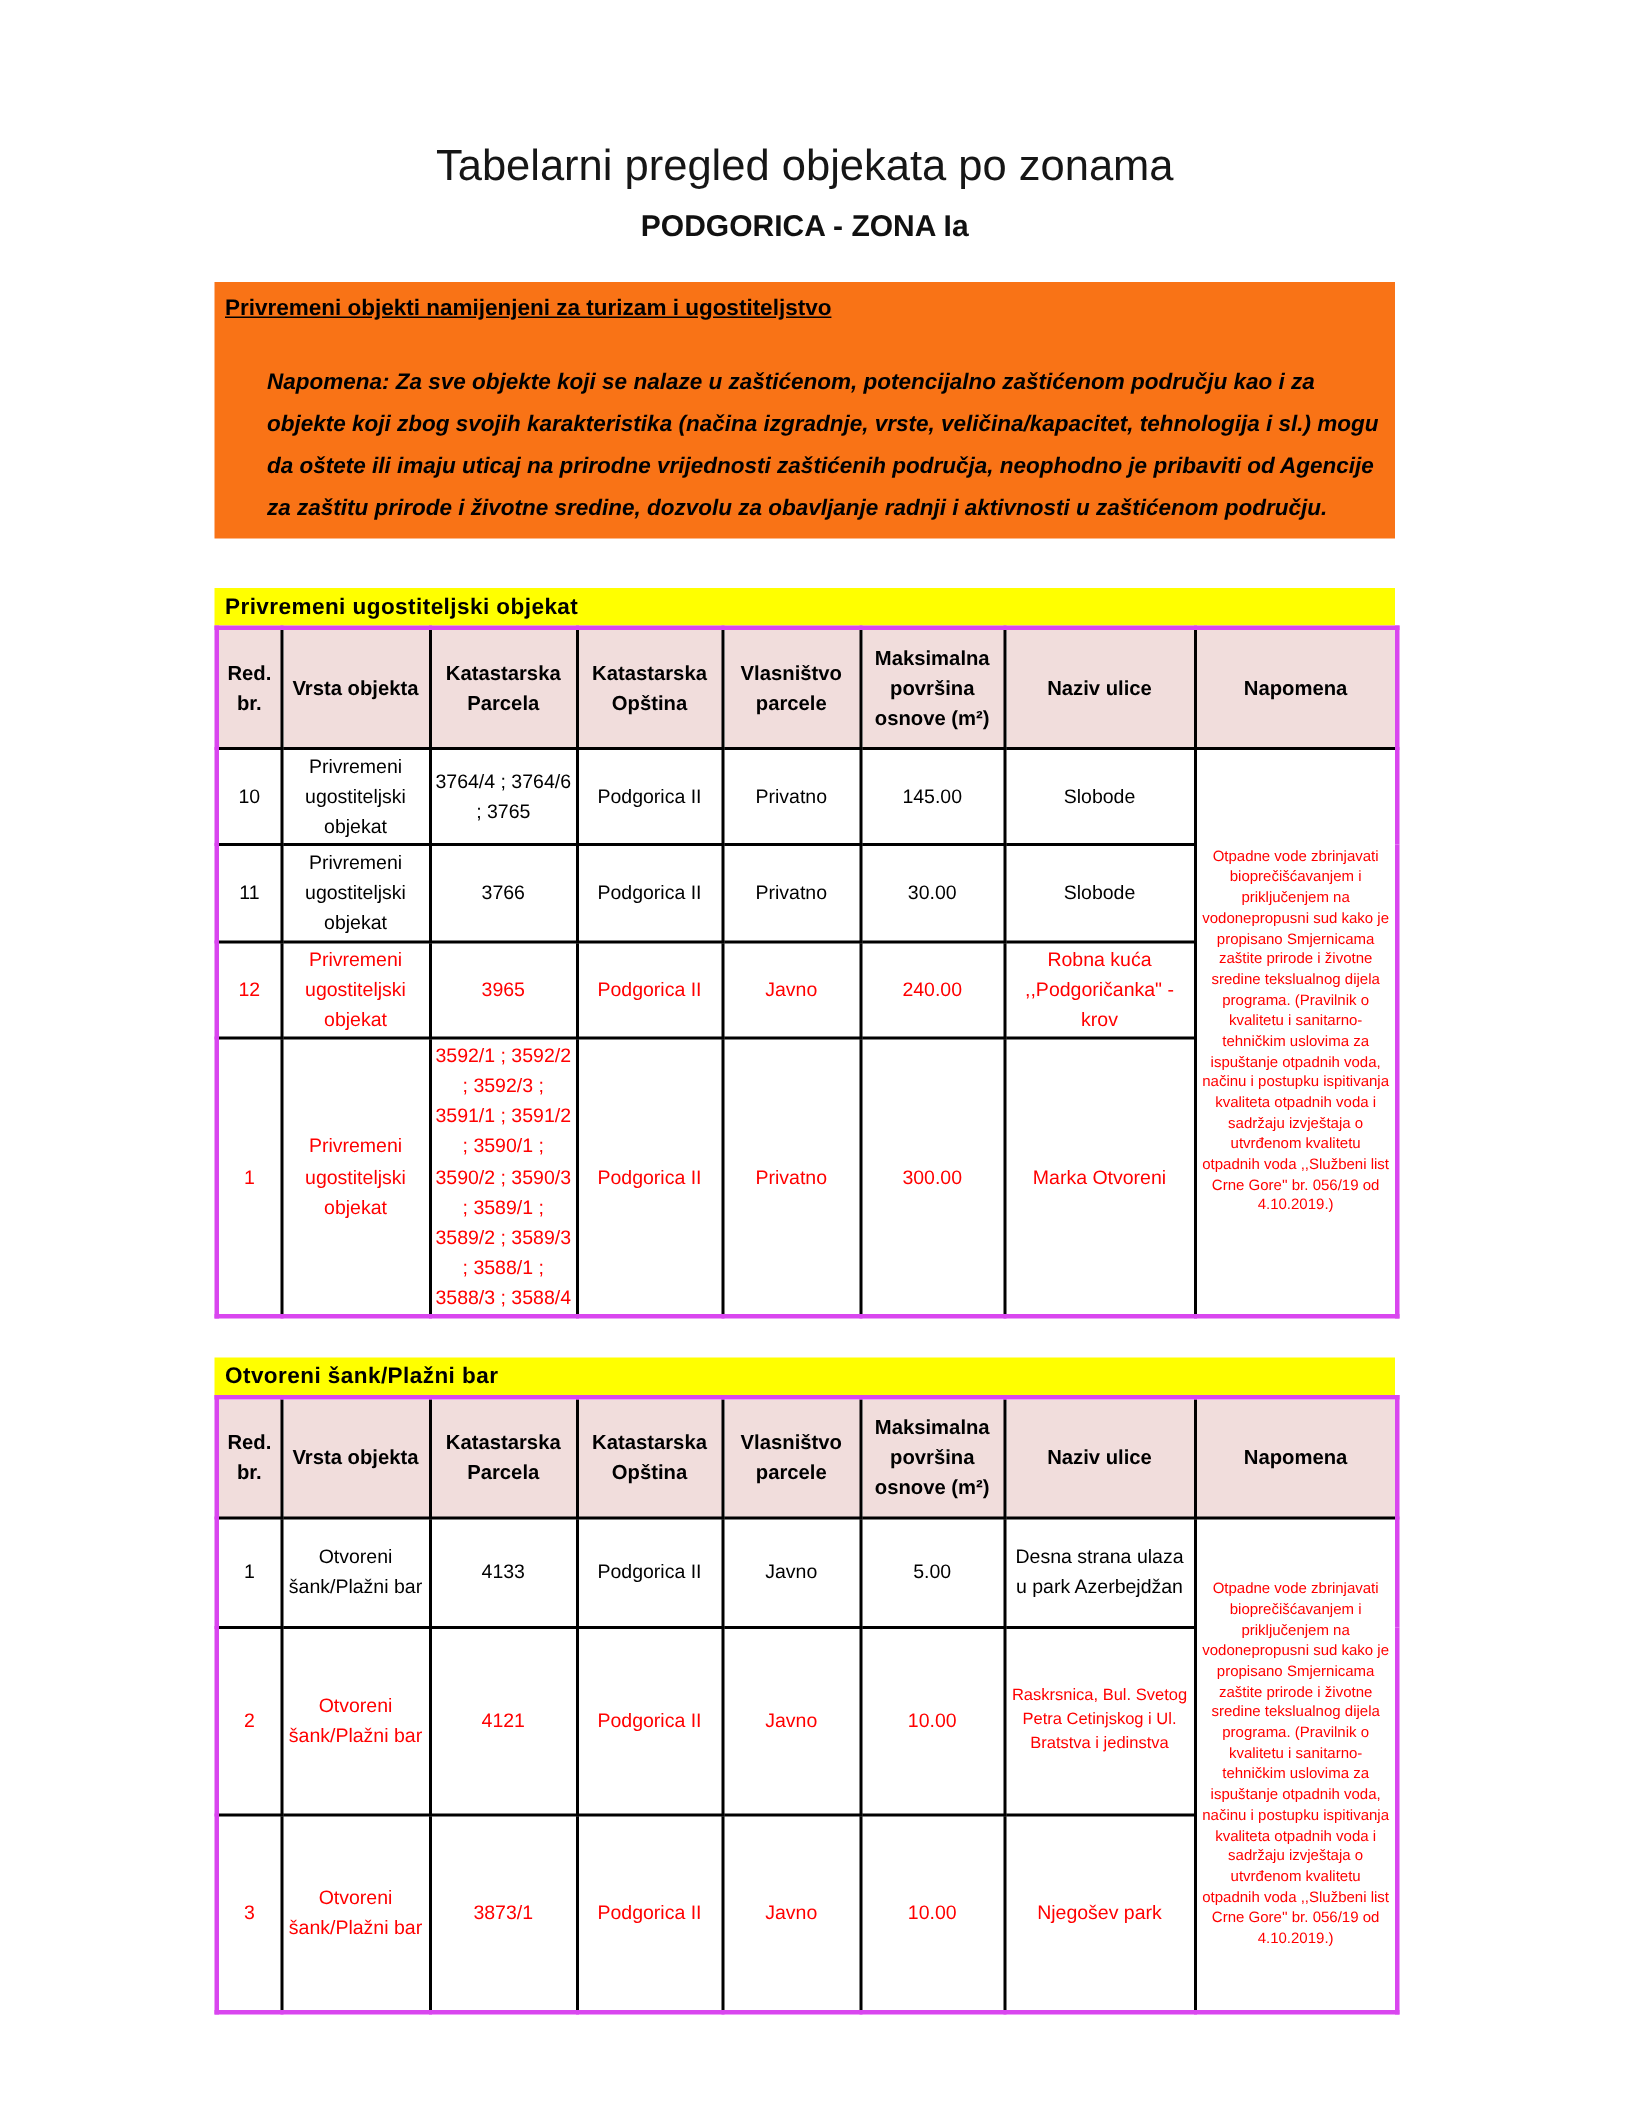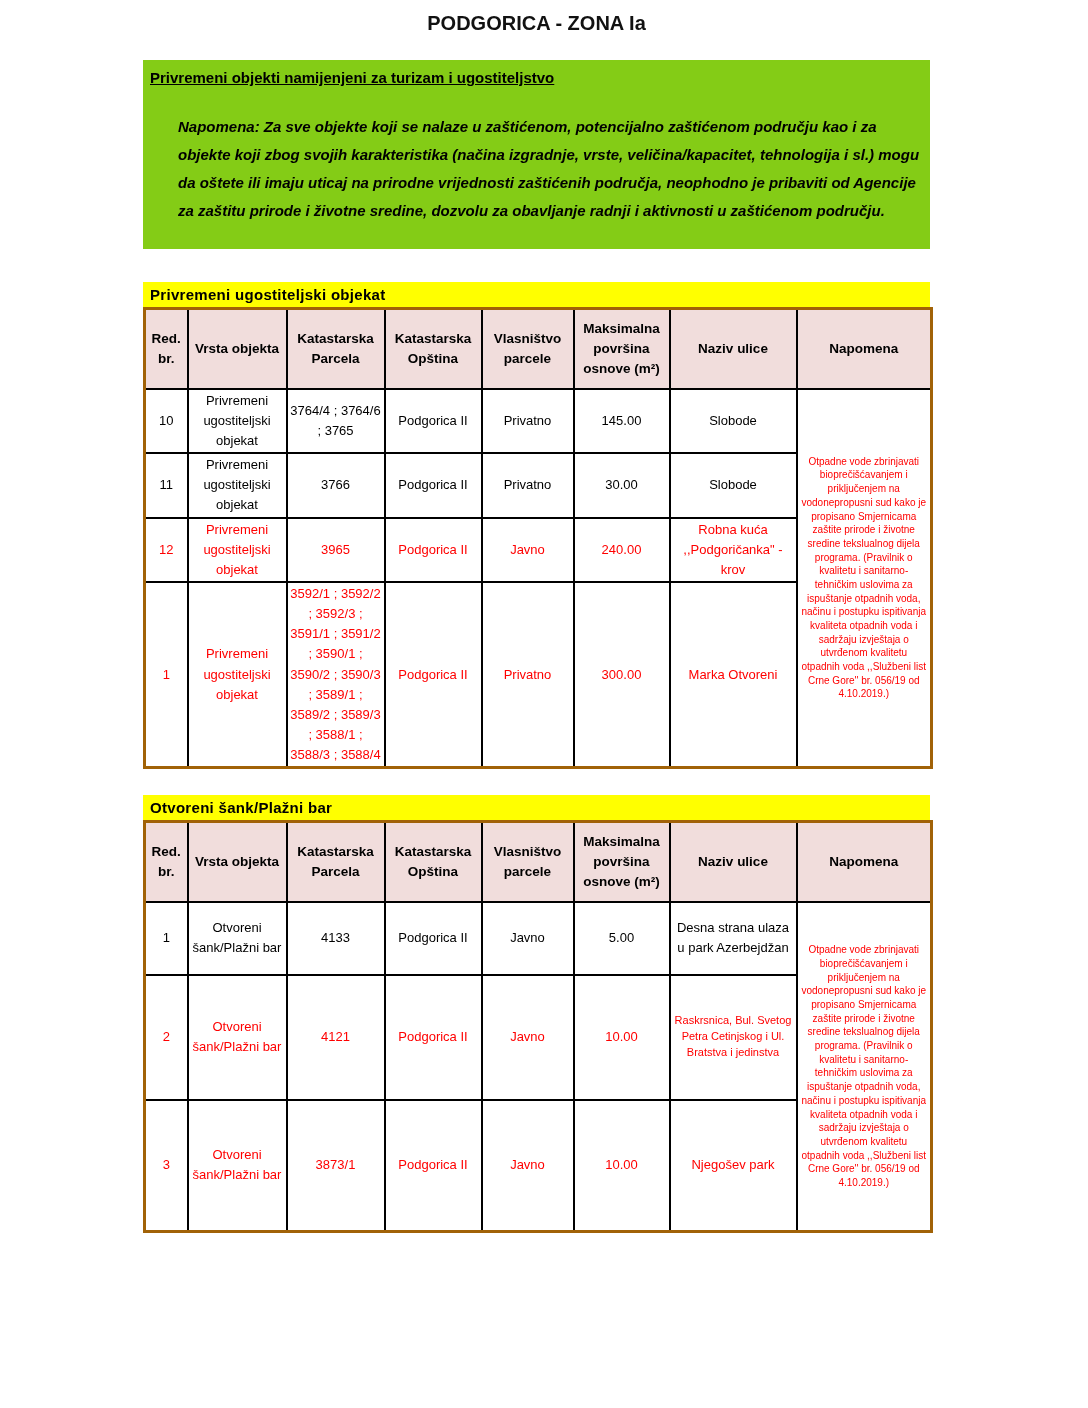--- a/index.html
+++ b/index.html
@@ -34,22 +34,22 @@
     margin-top: 12px;
     text-align: center;
     font-size: 20px;
     font-weight: 700;
     color: #111;
   }
 
   .intro-box {
     margin-top: 25px;
     width: 787px;
-    background: #84cc16;
-    padding: 9px 8px 24px 7px;
+    background: #f97316;
+    padding: 9px 8px 6px 7px;
   }
 
   .intro-heading {
     font-size: 15px;
     font-weight: 700;
     text-decoration: underline;
     margin-bottom: 27px;
   }
 
   .intro-note {
@@ -68,21 +68,21 @@
     padding: 4px 7px 4px 7px;
     letter-spacing: 0.3px;
   }
   .strip-1 { margin-top: 33px; }
   .strip-2 { margin-top: 26px; }
 
   table.data-table {
     border-collapse: collapse;
     table-layout: fixed;
     width: 787px;
-    border: 3px solid #a16207;
+    border: 3px solid #d946ef;
   }
   .data-table th, .data-table td {
     border: 2px solid #000;
     text-align: center;
     vertical-align: middle;
     overflow: hidden;
   }
   .data-table th {
     background: #f1dddc;
     font-size: 13.5px;
@@ -104,20 +104,21 @@
     padding: 2px 3px;
   }
   td.cell-small { font-size: 11px; line-height: 1.45; }
 </style>
 </head>
 <body>
 
 <div class="page">
   <div class="content">
 
+    <div class="doc-title">Tabelarni pregled objekata po zonama</div>
     <div class="doc-subtitle">PODGORICA - ZONA Ia</div>
 
     <div class="intro-box">
       <div class="intro-heading">Privremeni objekti namijenjeni za turizam i ugostiteljstvo</div>
       <div class="intro-note">Napomena: Za sve objekte koji se nalaze u zaštićenom, potencijalno zaštićenom području kao i za objekte koji zbog svojih karakteristika (načina izgradnje, vrste, veličina/kapacitet, tehnologija i sl.) mogu da oštete ili imaju uticaj na prirodne vrijednosti zaštićenih područja, neophodno je pribaviti od Agencije za zaštitu prirode i životne sredine, dozvolu za obavljanje radnji i aktivnosti u zaštićenom području.</div>
     </div>
 
     <div class="section-strip strip-1">Privremeni ugostiteljski objekat</div>
 
     <table class="data-table">

